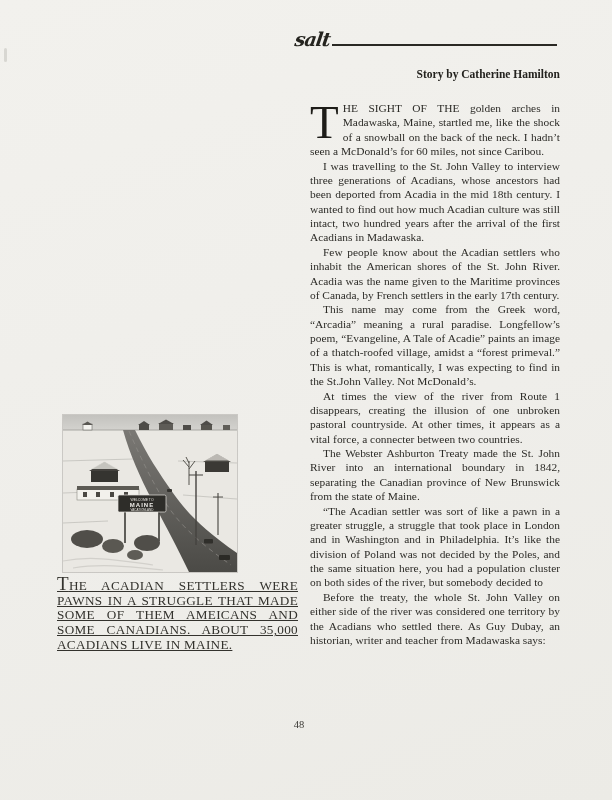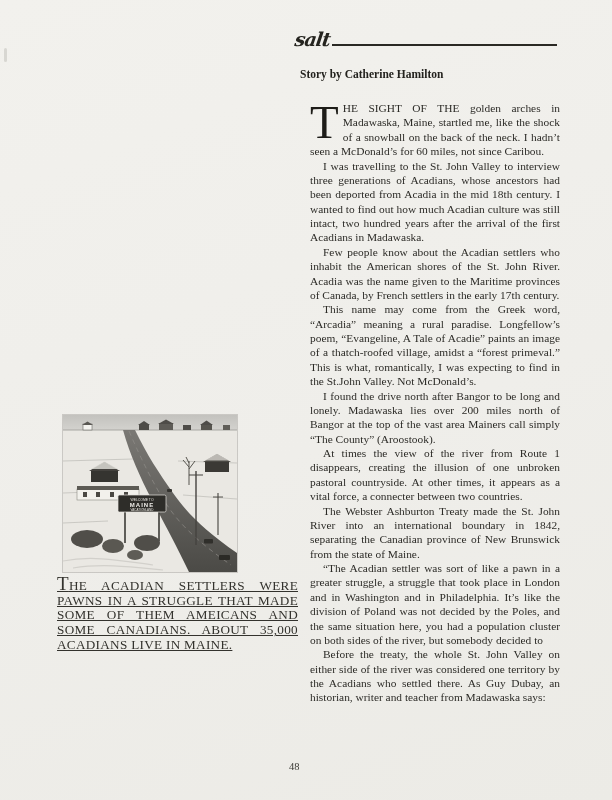--- a/index.html
+++ b/index.html
@@ -23,21 +23,21 @@
     letter-spacing:-1px;
     color:#25241f;
     transform:skewX(-8deg);
     padding-right:2px;
   }
   .masthead-rule{
     flex:1;height:0;border-bottom:2px solid #2a2924;margin-bottom:3px;
   }
   .byline{
     position:absolute;left:300px;top:67px;width:260px;
-    text-align:left;font-weight:bold;font-size:11.5px;line-height:14px;
+    text-align:right;font-weight:bold;font-size:11.5px;line-height:14px;
     color:#23221e;
   }
   
   .article-col{
     position:absolute;left:310px;top:101px;width:250px;
     font-size:11.4px;line-height:14.38px;
     text-align:justify;
     color:#2c2b27;
   }
   .article-col p{margin:0;text-indent:13px;}
@@ -60,22 +60,22 @@
     position:absolute;left:57px;top:577px;width:241px;
     font-size:13.2px;line-height:14.7px;
     text-align:justify;
     letter-spacing:.3px;
     color:#33322d;
     text-decoration:underline;
   }
   .photo-caption .lead{font-size:19px;line-height:14px;}
   
   .folio{
-    position:absolute;left:289px;top:761px;width:20px;
-    text-align:left;font-size:10.5px;color:#3a3934;
+    position:absolute;left:289px;top:719px;width:20px;
+    text-align:center;font-size:10.5px;color:#3a3934;
   }
   
   .smudge{position:absolute;left:4px;top:48px;width:3px;height:14px;background:#d8d7d2;border-radius:2px;}
 </style>
 </head>
 <body>
 
 <div class="page">
   <div class="smudge"></div>
 
@@ -86,21 +86,20 @@
 
   <div class="byline">
     <div>Story by Catherine Hamilton</div>
   </div>
 
   <div class="article-col">
       <p class="first"><span class="dropcap">T</span>HE SIGHT OF THE golden arches in Madawaska, Maine, startled me, like the shock of a snowball on the back of the neck. I hadn’t seen a McDonald’s for 60 miles, not since Caribou.</p>
       <p>I was travelling to the St. John Valley to interview three generations of Acadians, whose ancestors had been deported from Acadia in the mid 18th century. I wanted to find out how much Acadian culture was still intact, two hundred years after the arrival of the first Acadians in Madawaska.</p>
       <p>Few people know about the Acadian settlers who inhabit the American shores of the St. John River. Acadia was the name given to the Maritime provinces of Canada, by French settlers in the early 17th century.</p>
       <p>This name may come from the Greek word, “Arcadia” meaning a rural paradise. Longfellow’s poem, “Evangeline, A Tale of Acadie” paints an image of a thatch-roofed village, amidst a “forest primeval.” This is what, romantically, I was expecting to find in the St.John Valley. Not McDonald’s.</p>
-      <p>I found the drive north after Bangor to be long and lonely. Madawaska lies over 200 miles north of Bangor at the top of the vast area Mainers call simply “The County” (Aroostook).</p>
       <p>At times the view of the river from Route 1 disappears, creating the illusion of one unbroken pastoral countryside. At other times, it appears as a vital force, a connecter between two countries.</p>
       <p>The Webster Ashburton Treaty made the St. John River into an international boundary in 1842, separating the Canadian province of New Brunswick from the state of Maine.</p>
       <p>“The Acadian settler was sort of like a pawn in a greater struggle, a struggle that took place in London and in Washington and in Philadelphia. It’s like the division of Poland was not decided by the Poles, and the same situation here, you had a population cluster on both sides of the river, but somebody decided to</p>
       <p>Before the treaty, the whole St. John Valley on either side of the river was considered one territory by the Acadians who settled there. As Guy Dubay, an historian, writer and teacher from Madawaska says:</p>
     </div>
 
   <div class="photo-wrap">
     <svg width="174" height="157" viewBox="0 0 174 157">
       <defs>
         <linearGradient id="skyG" x1="0" y1="0" x2="0" y2="1">

